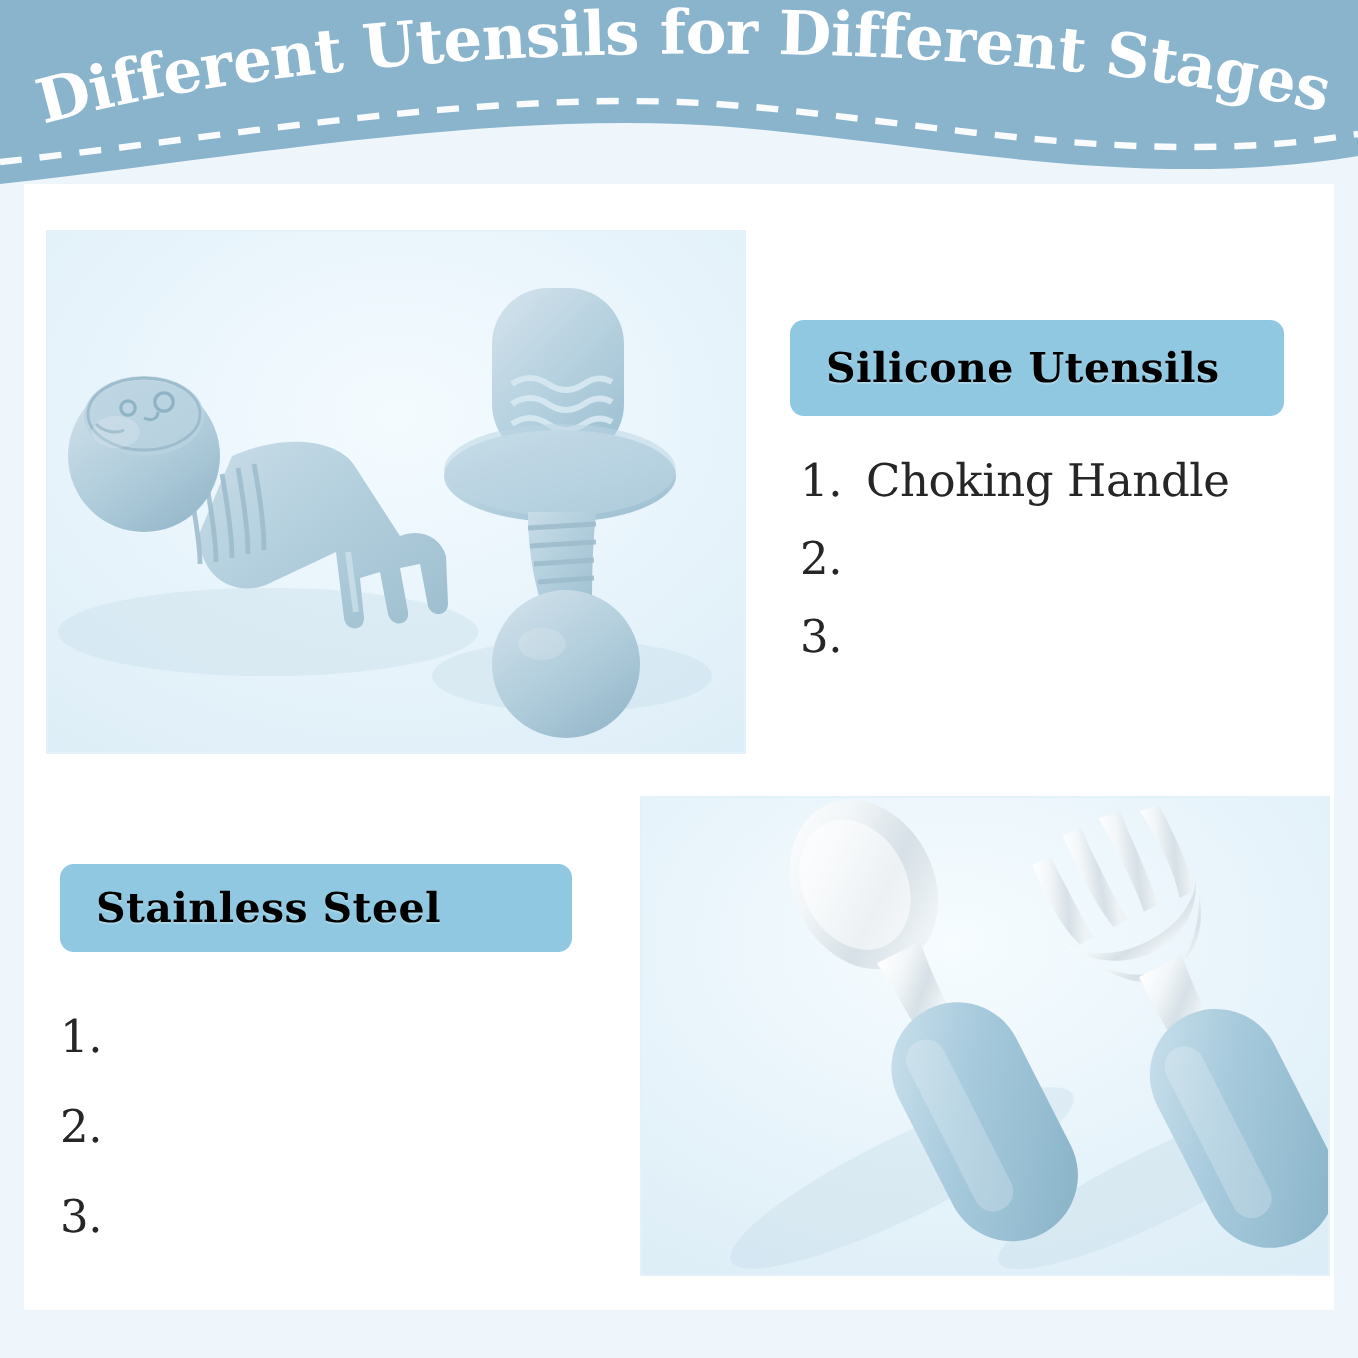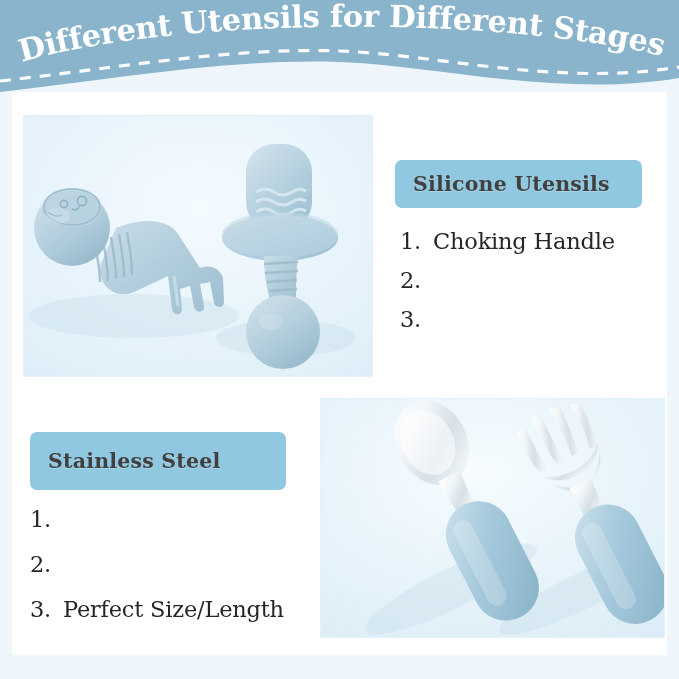--- a/index.html
+++ b/index.html
@@ -64,27 +64,27 @@
   .pill {
     position:absolute;
     background:#8fc8e0;
     border-radius:7px;
     display:flex;
     align-items:center;
     padding:0 18px;
     font-family:"DejaVu Serif", serif;
     font-weight:bold;
     font-size:20.5px;
-    color:#404040;
+    color:#000000;
     letter-spacing:0.2px;
     line-height:1.12;
     text-shadow:0 1px 0 rgba(255,255,255,0.25);
   }
   .pill-silicone  { left:395px; top:160px; width:247px; height:48px; }
-  .pill-stainless { left:30px;  top:432px; width:256px; height:58px; }
+  .pill-stainless { left:30px;  top:432px; width:256px; height:44px; }
 
   
   .feature-list {
     position:absolute;
     list-style:none;
     font-family:"DejaVu Serif", serif;
     font-size:22.5px;
     color:#262626;
     letter-spacing:-0.2px;
   }
@@ -243,21 +243,20 @@
 
   <ul class="feature-list list-stainless">
     <li>
       <span class="num">1.</span>
     </li>
     <li>
       <span class="num">2.</span>
     </li>
     <li>
       <span class="num">3.</span>
-      <span>Perfect Size/Length</span>
     </li>
   </ul>
 
   <div class="photo-panel panel-bottom">
     <svg width="345" height="240" viewBox="0 0 345 240" xmlns="http://www.w3.org/2000/svg">
       <defs>
         <linearGradient id="steel" x1="0" y1="0" x2="0.6" y2="1">
           <stop offset="0%" stop-color="#ffffff"></stop>
           <stop offset="35%" stop-color="#f2f6f8"></stop>
           <stop offset="70%" stop-color="#d6e0e6"></stop>

